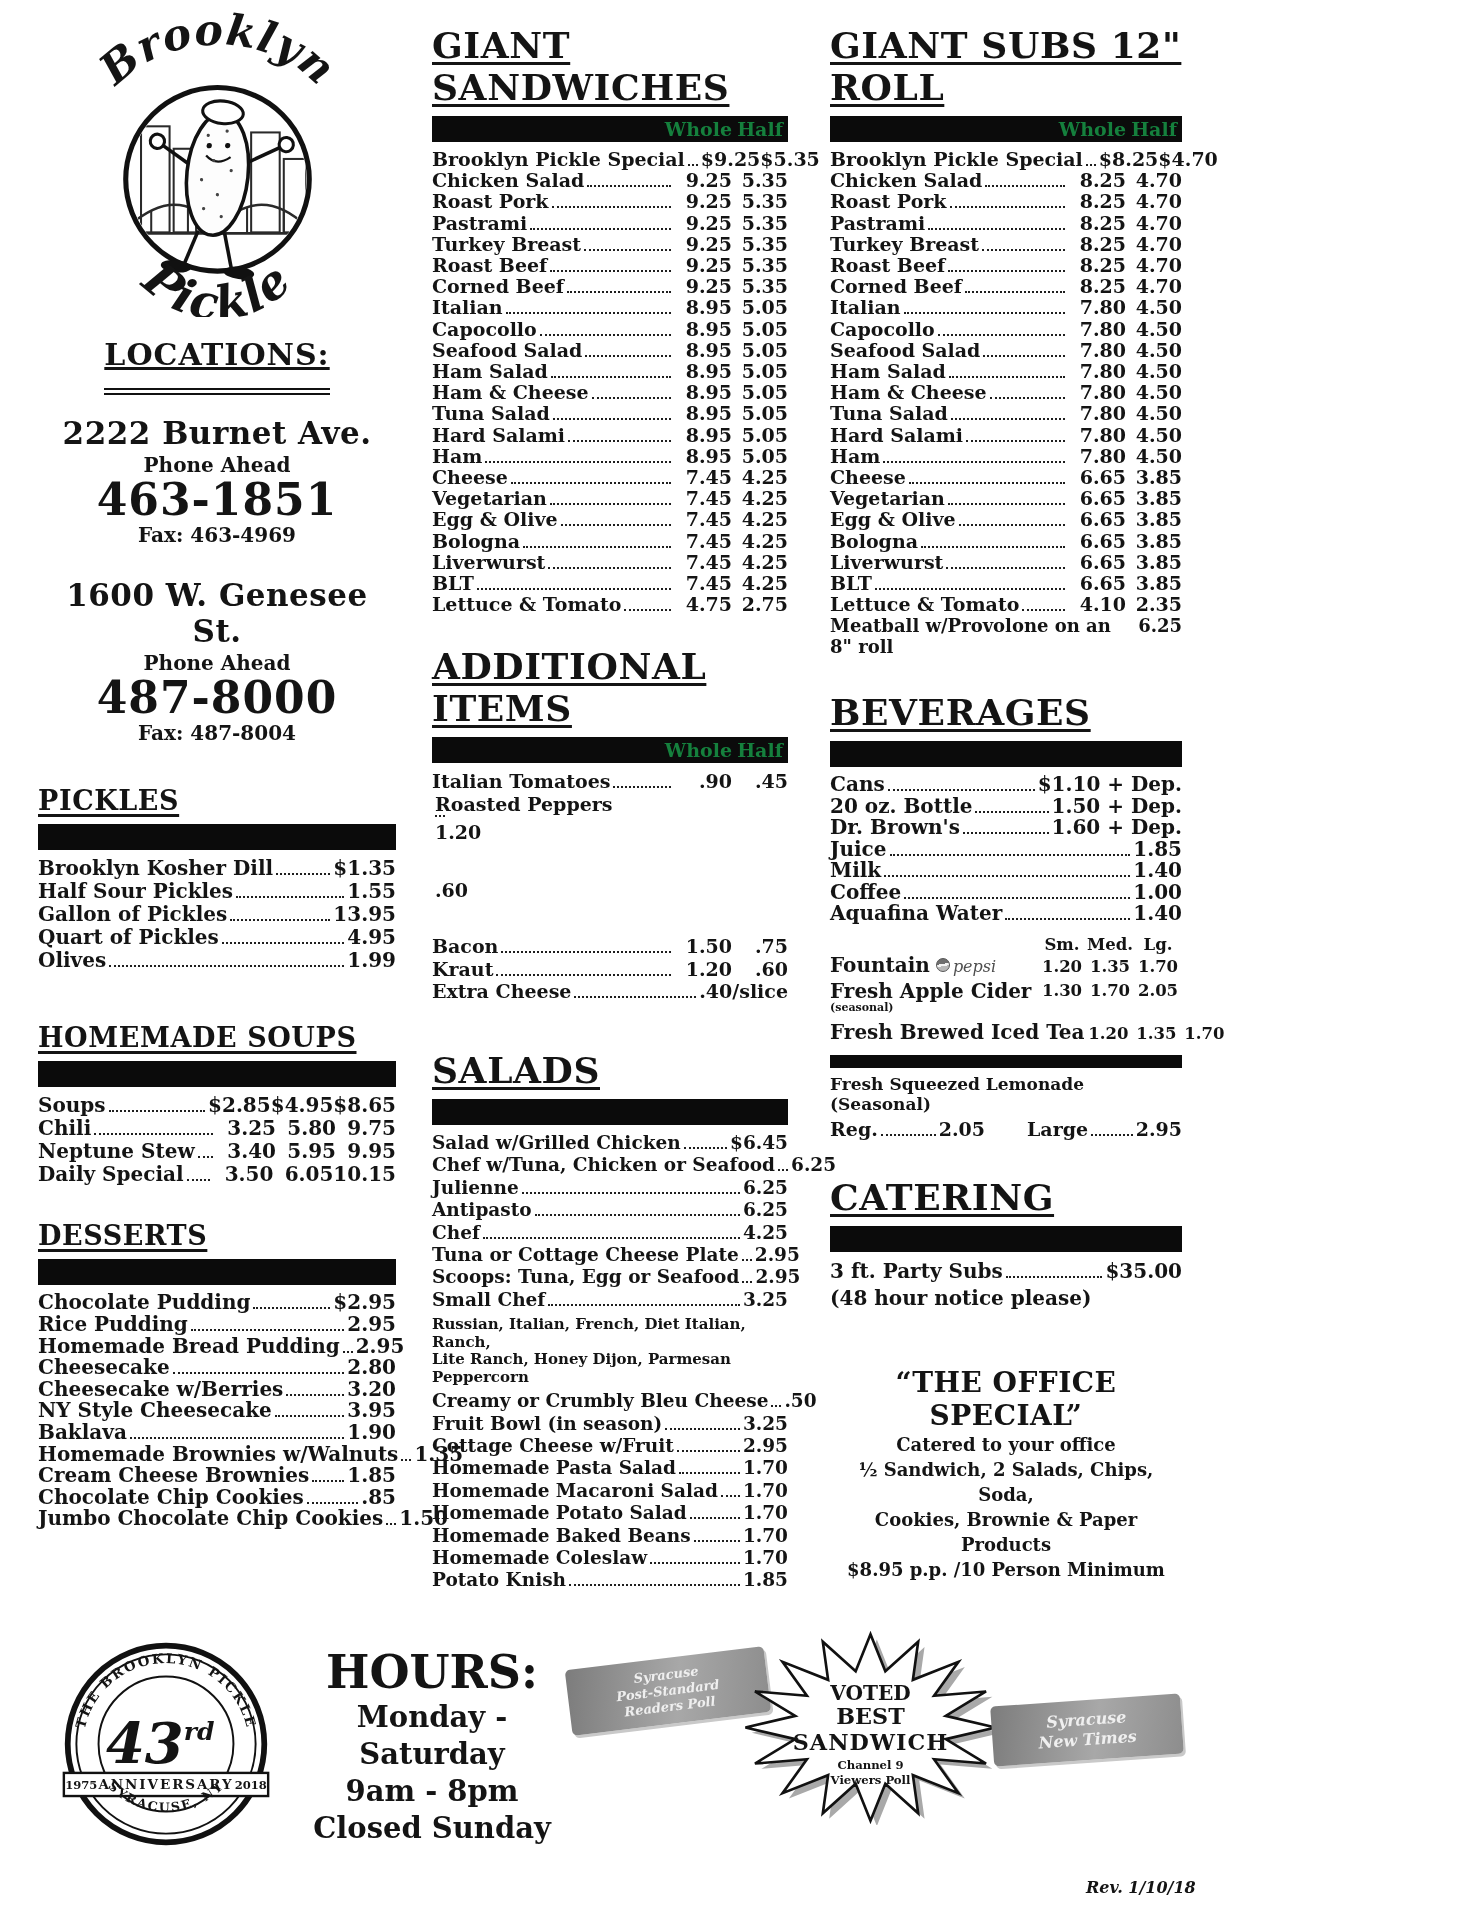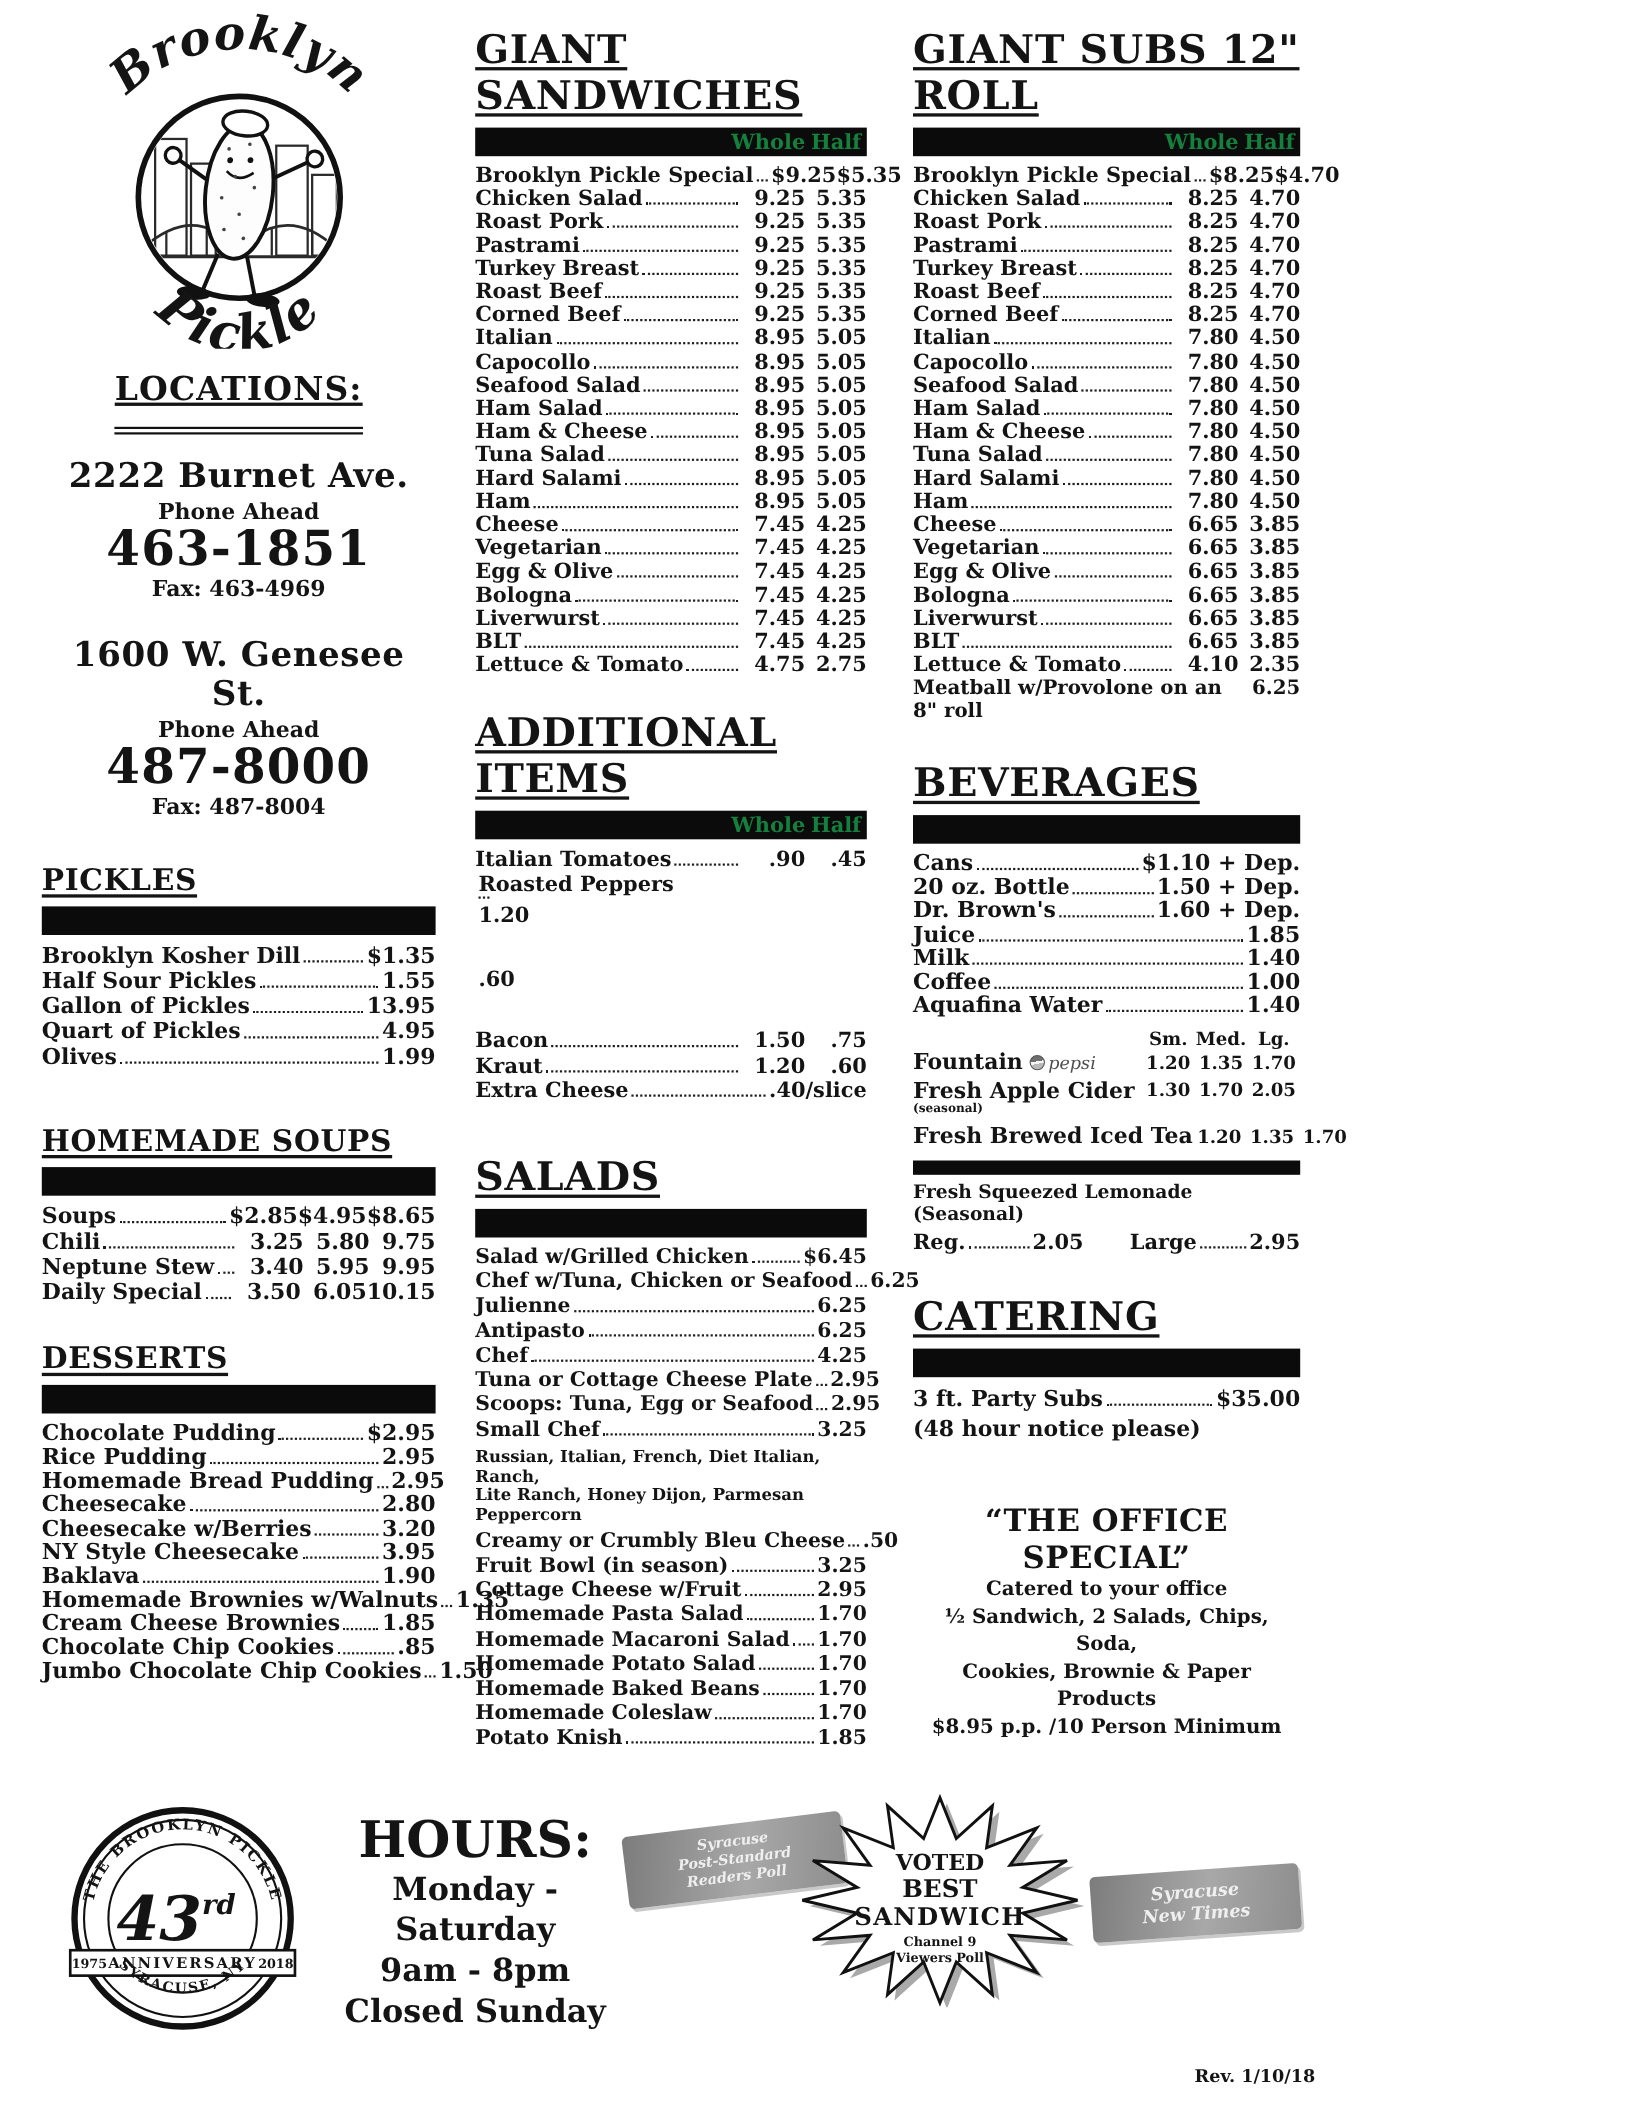--- a/index.html
+++ b/index.html
@@ -86,23 +86,23 @@
   .hours { position:absolute; left:282px; top:1645px; width:300px; text-align:center; }
   .hours-title { font-size:46px;text-align:center; }
   .hours-line { font-size:29px; line-height:37px; }
 
   .ribbon { position:absolute; color:#efefef; text-align:center; font-style:italic;
     background:linear-gradient(100deg,#7c7c7c,#a8a8a8 55%,#8d8d8d); border-radius:5px;
     display:flex; flex-direction:column; justify-content:center; box-shadow:2px 3px 0 #c9c9c9; }
   .ribbon-1 { left:568px; top:1658px; width:200px; height:66px; transform:rotate(-7deg); font-size:13px; line-height:16px; }
   .ribbon-2 { left:992px; top:1700px; width:190px; height:60px; transform:rotate(-4deg); font-size:16px; line-height:20px; }
 
-  .starburst { position:absolute; left:722px; top:1630px; }
-
-  .rev { position:absolute; left:1086px; top:1878px; font-size:16px; }
+  .starburst { position:absolute; left:738px; top:1630px; }
+
+  .rev { position:absolute; left:1086px; top:1878px; font-size:16px;font-style:italic; }
 
   svg text, svg tspan, svg textPath { font-family:"DejaVu Serif", serif; font-weight:bold; fill:#141414; }
 </style>
 </head>
 <body>
 
 <div class="sheet">
 
   <div class="col col-left">
 

